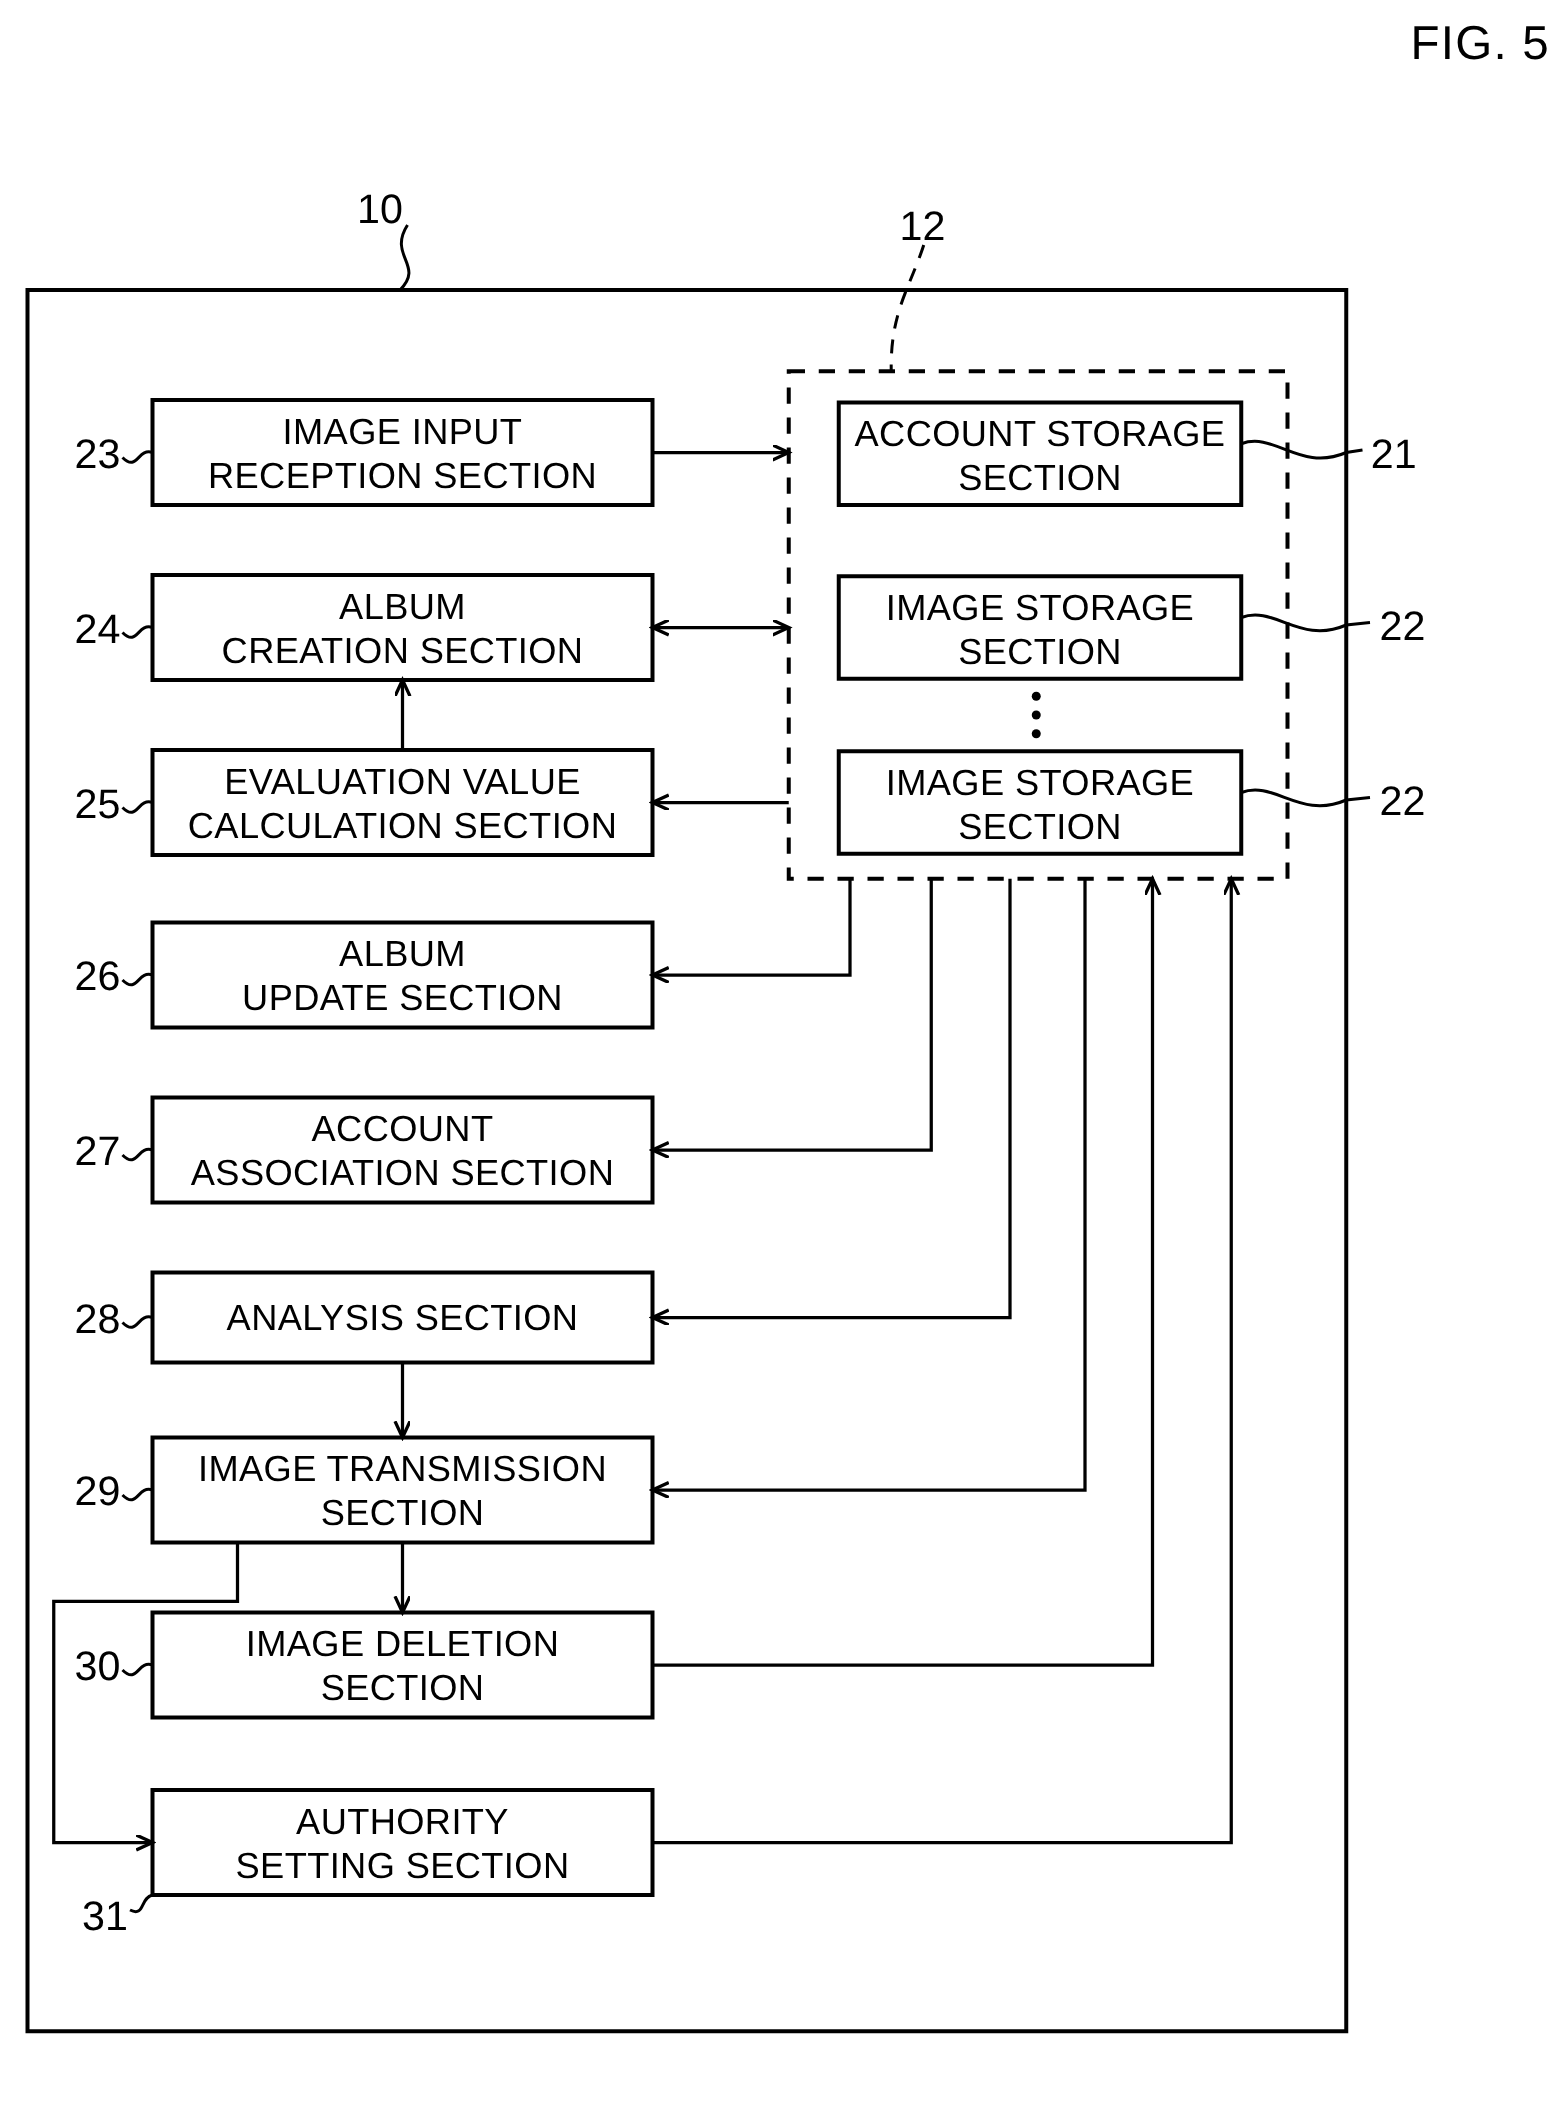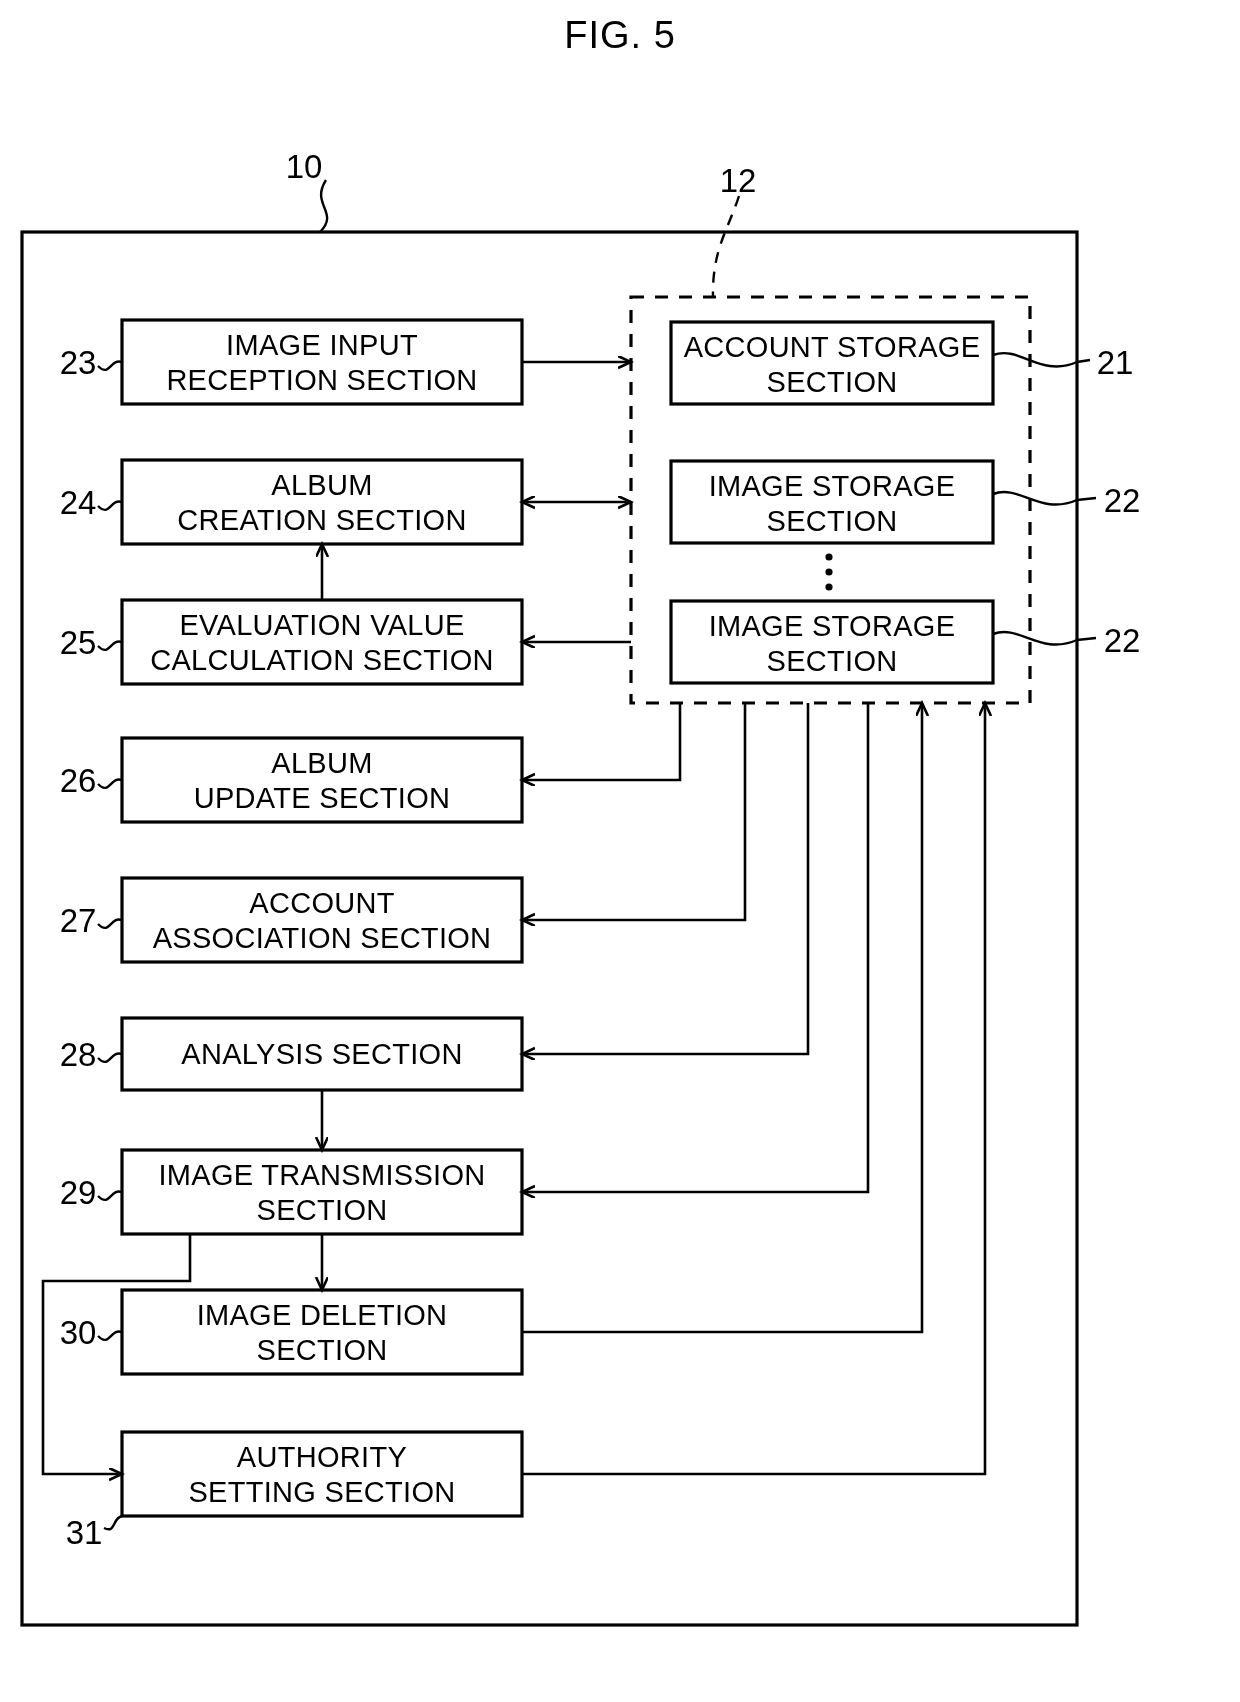--- a/index.html
+++ b/index.html
@@ -18,21 +18,21 @@
   #figure-root {
     position: relative;
     width: 1240px;
     height: 1702px;
   }
   #fig-title {
     position: absolute;
     top: 14px;
     left: 0;
     width: 1240px;
-    text-align: center;
+    text-align: right;
     font-size: 38px;
     letter-spacing: 1px;
     font-family: "Liberation Sans", sans-serif;
     font-weight: 400;
   }
   svg#diagram {
     position: absolute;
     top: 0;
     left: 0;
     width: 1240px;

